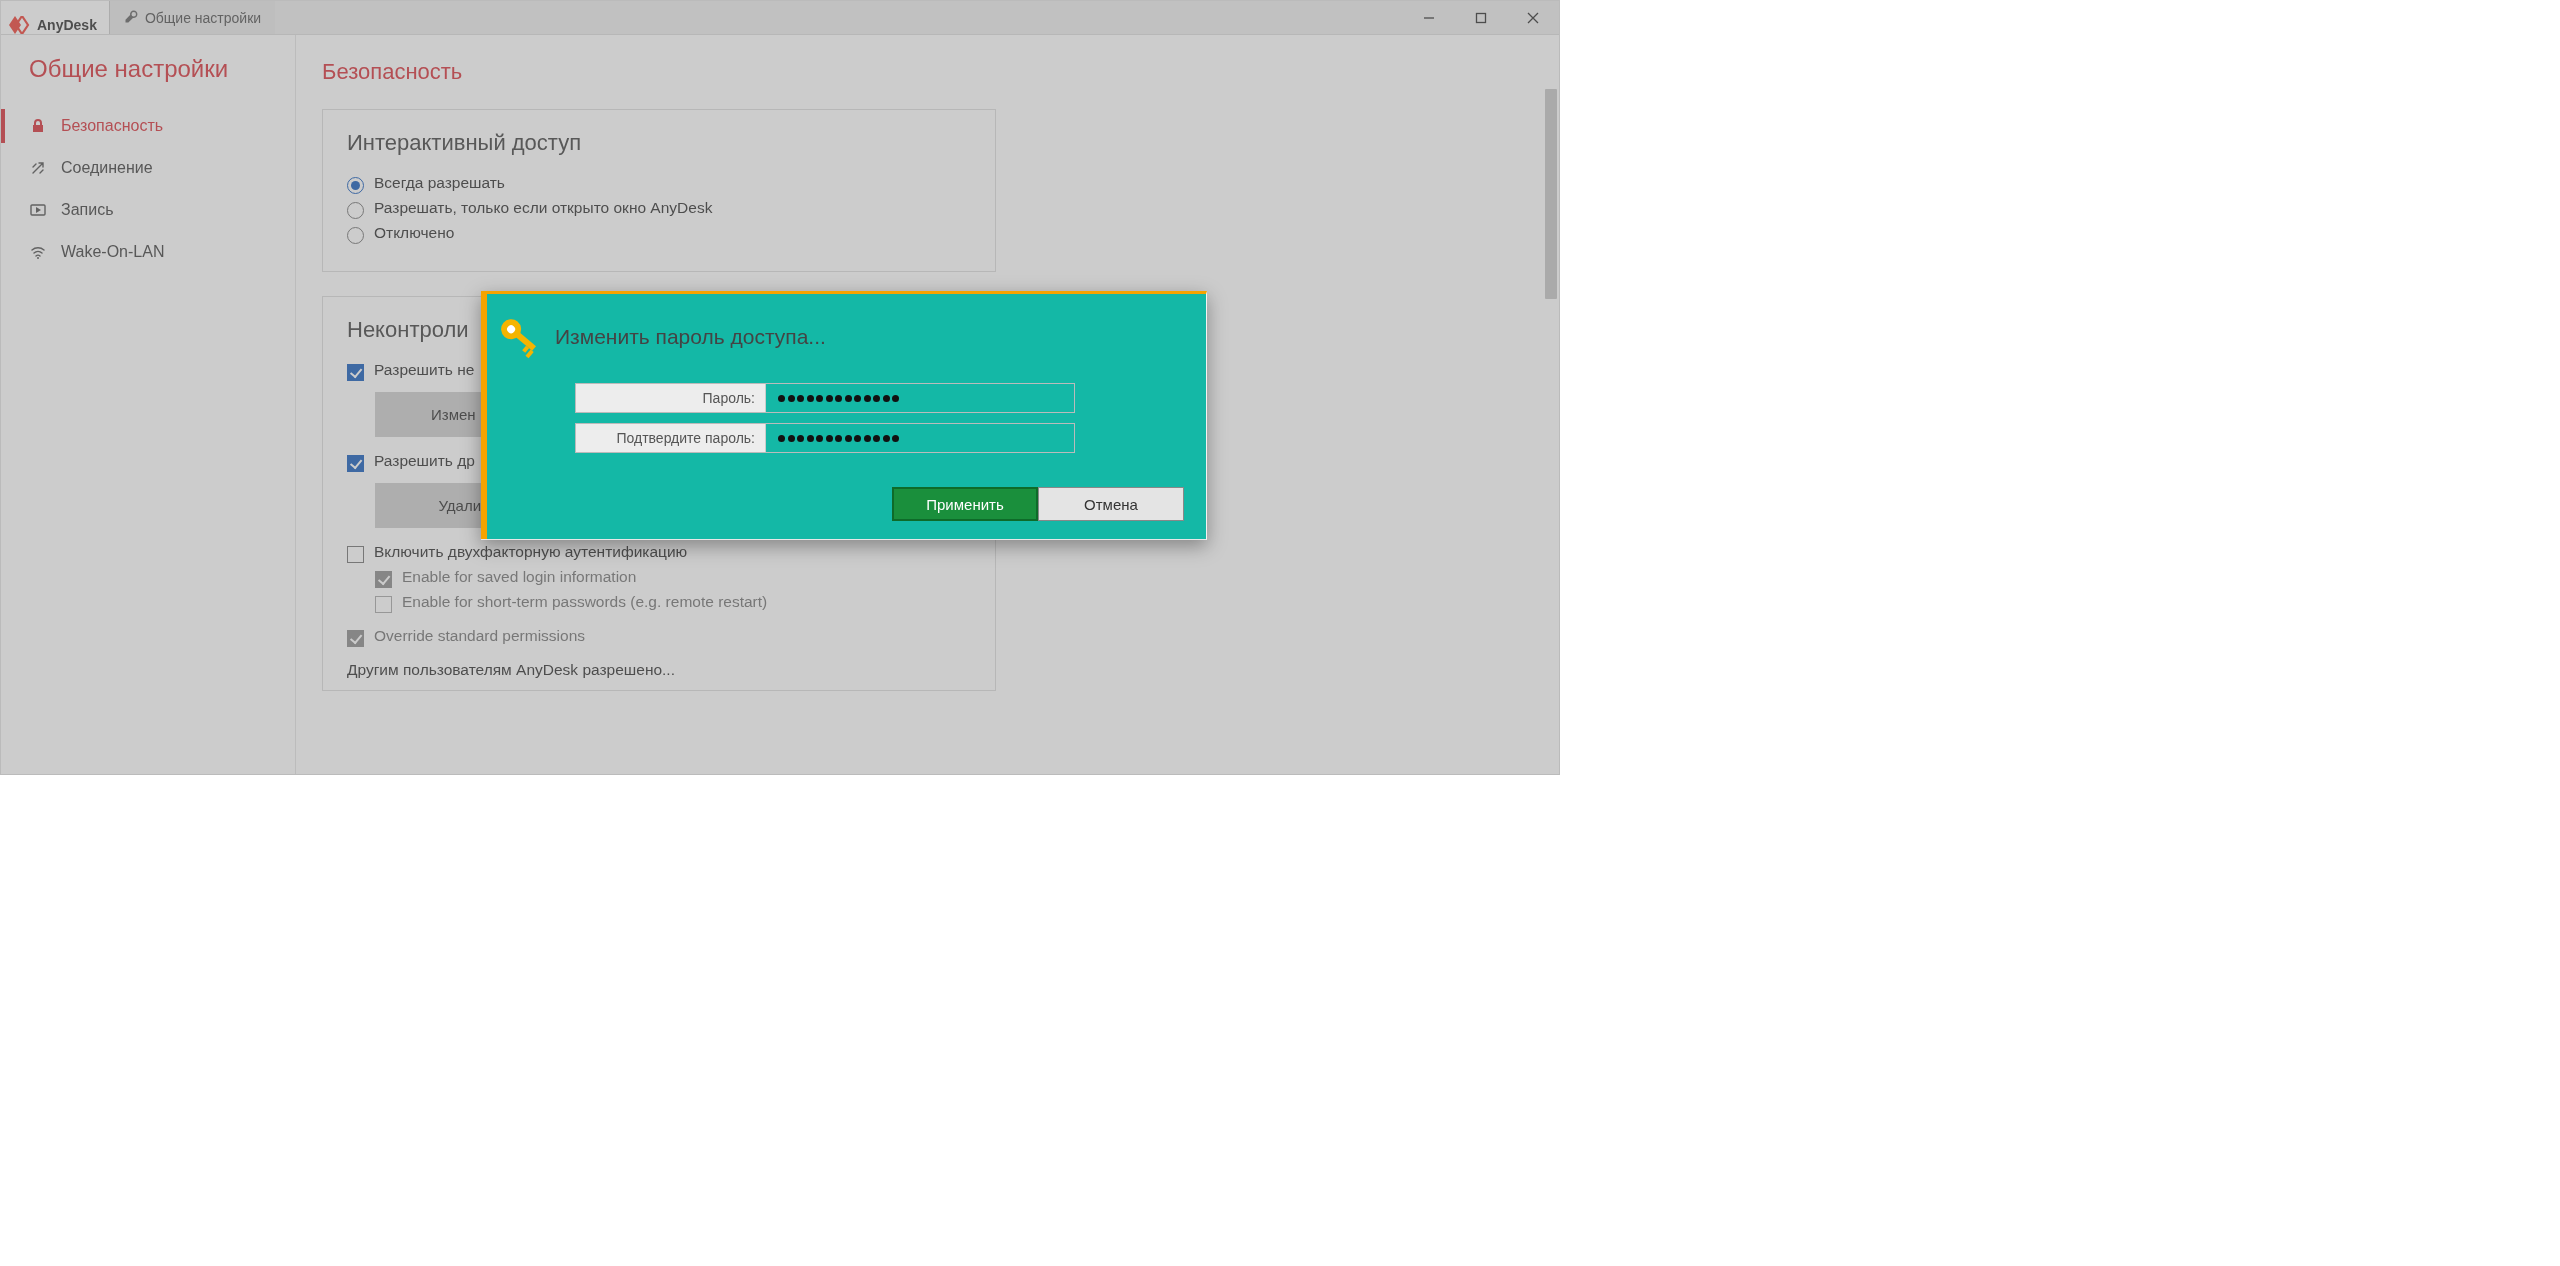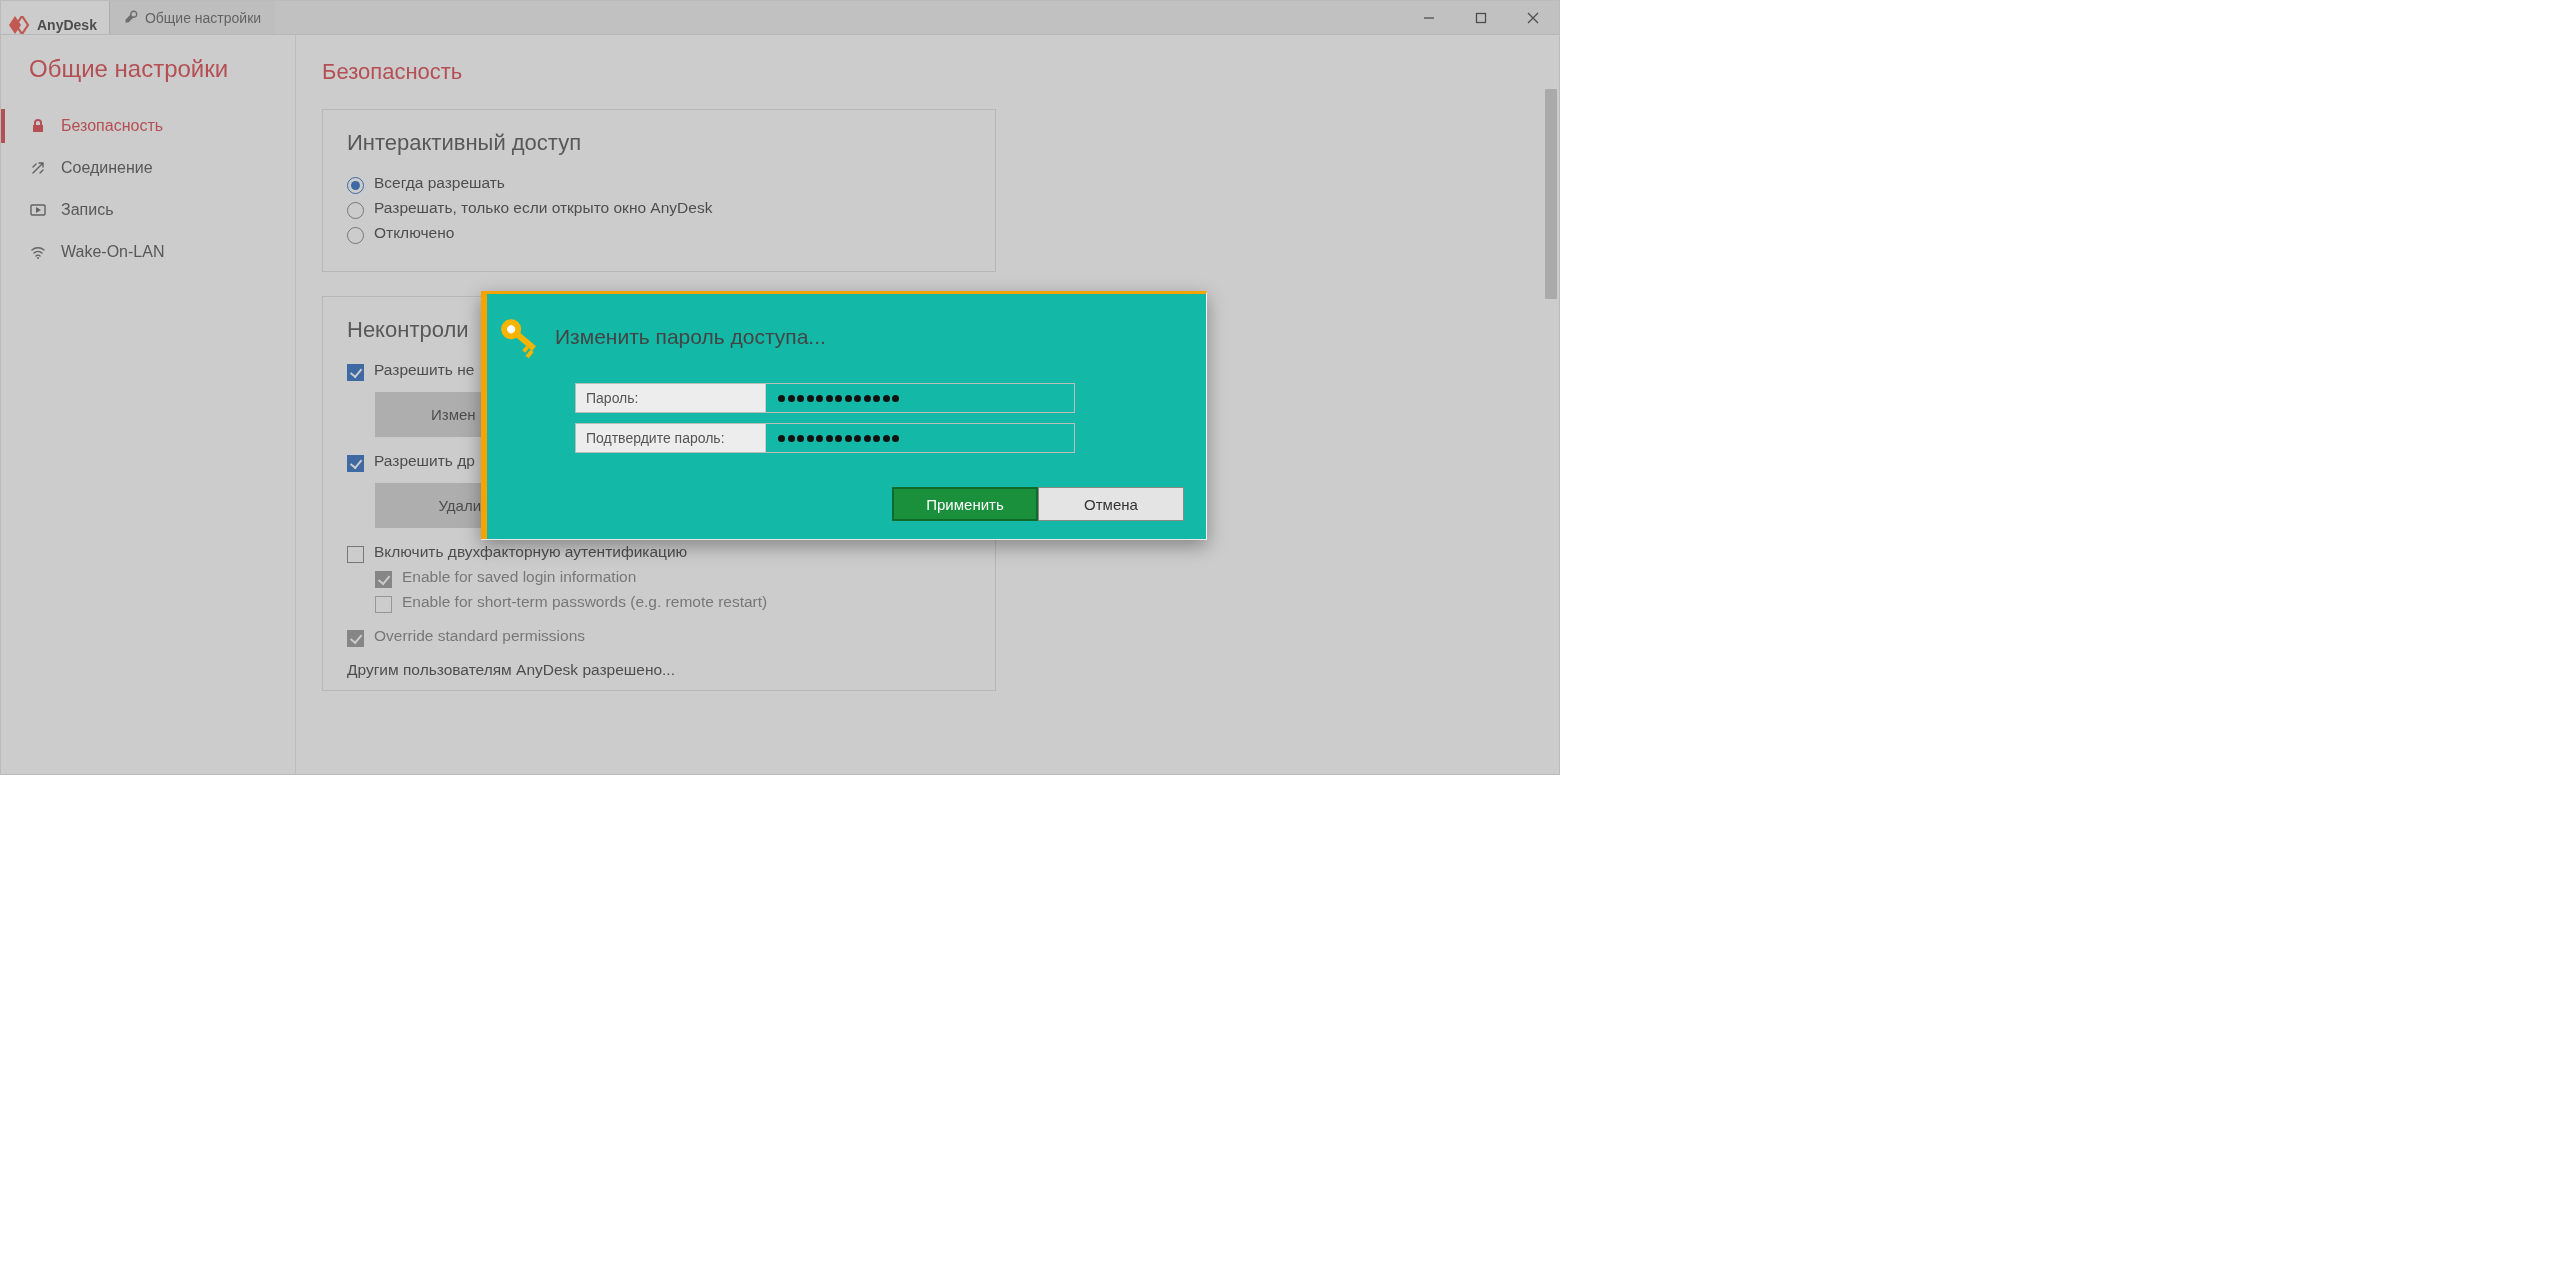--- a/index.html
+++ b/index.html
@@ -50,21 +50,21 @@
 .scroll-track{position:absolute;right:2px;top:54px;width:12px;height:210px;background:#c9c9c9;border-radius:1px}
 
 
 .dialog{position:absolute;left:480px;top:290px;width:726px;background:#14b8a6;z-index:10;box-shadow:0 6px 18px rgba(0,0,0,0.35);border-top:3px solid #f5a300;border-right:1px solid #f3f3f3;border-bottom:1px solid #e8e8e8;display:flex}
 .dialog .stripe{width:6px;background:#f5a300;flex-shrink:0}
 .dialog .inner{flex:1;padding:14px 22px 18px 10px}
 .dialog .hdr{display:flex;align-items:center;gap:10px;margin-bottom:18px}
 .dialog .hdr .title{font-size:21px;color:#444}
 .dialog .key-icon{flex-shrink:0;margin-left:-6px}
 .dlg-field{display:flex;margin:10px 0 10px 78px;width:500px;border:1px solid #bbb}
-.dlg-field .lbl{width:190px;background:#ededed;border-right:1px solid #ccc;padding:6px 10px;color:#555;font-size:14px}
+.dlg-field .lbl{width:190px;background:#ededed;border-right:1px solid #ccc;padding:6px 10px;text-align:right;color:#555;font-size:14px}
 .dlg-field .val{flex:1;padding:3px 12px;font-size:14px;letter-spacing:3px;display:flex;align-items:center}
 .dlg-field .val .dots{display:inline-flex;gap:2.5px}
 .dlg-field .val .dot{width:7px;height:7px;border-radius:50%;background:#111}
 .dlg-buttons{display:flex;justify-content:flex-end;margin-top:34px}
 .dlg-buttons button{width:146px;height:34px;font-size:15px;border:1px solid #888;cursor:pointer}
 .btn-primary{background:#1a8f3c;color:#fff;border:2px solid #0e6b29 !important}
 .btn-secondary{background:#e4e4e4;color:#333}
 </style>
 </head>
 <body>

